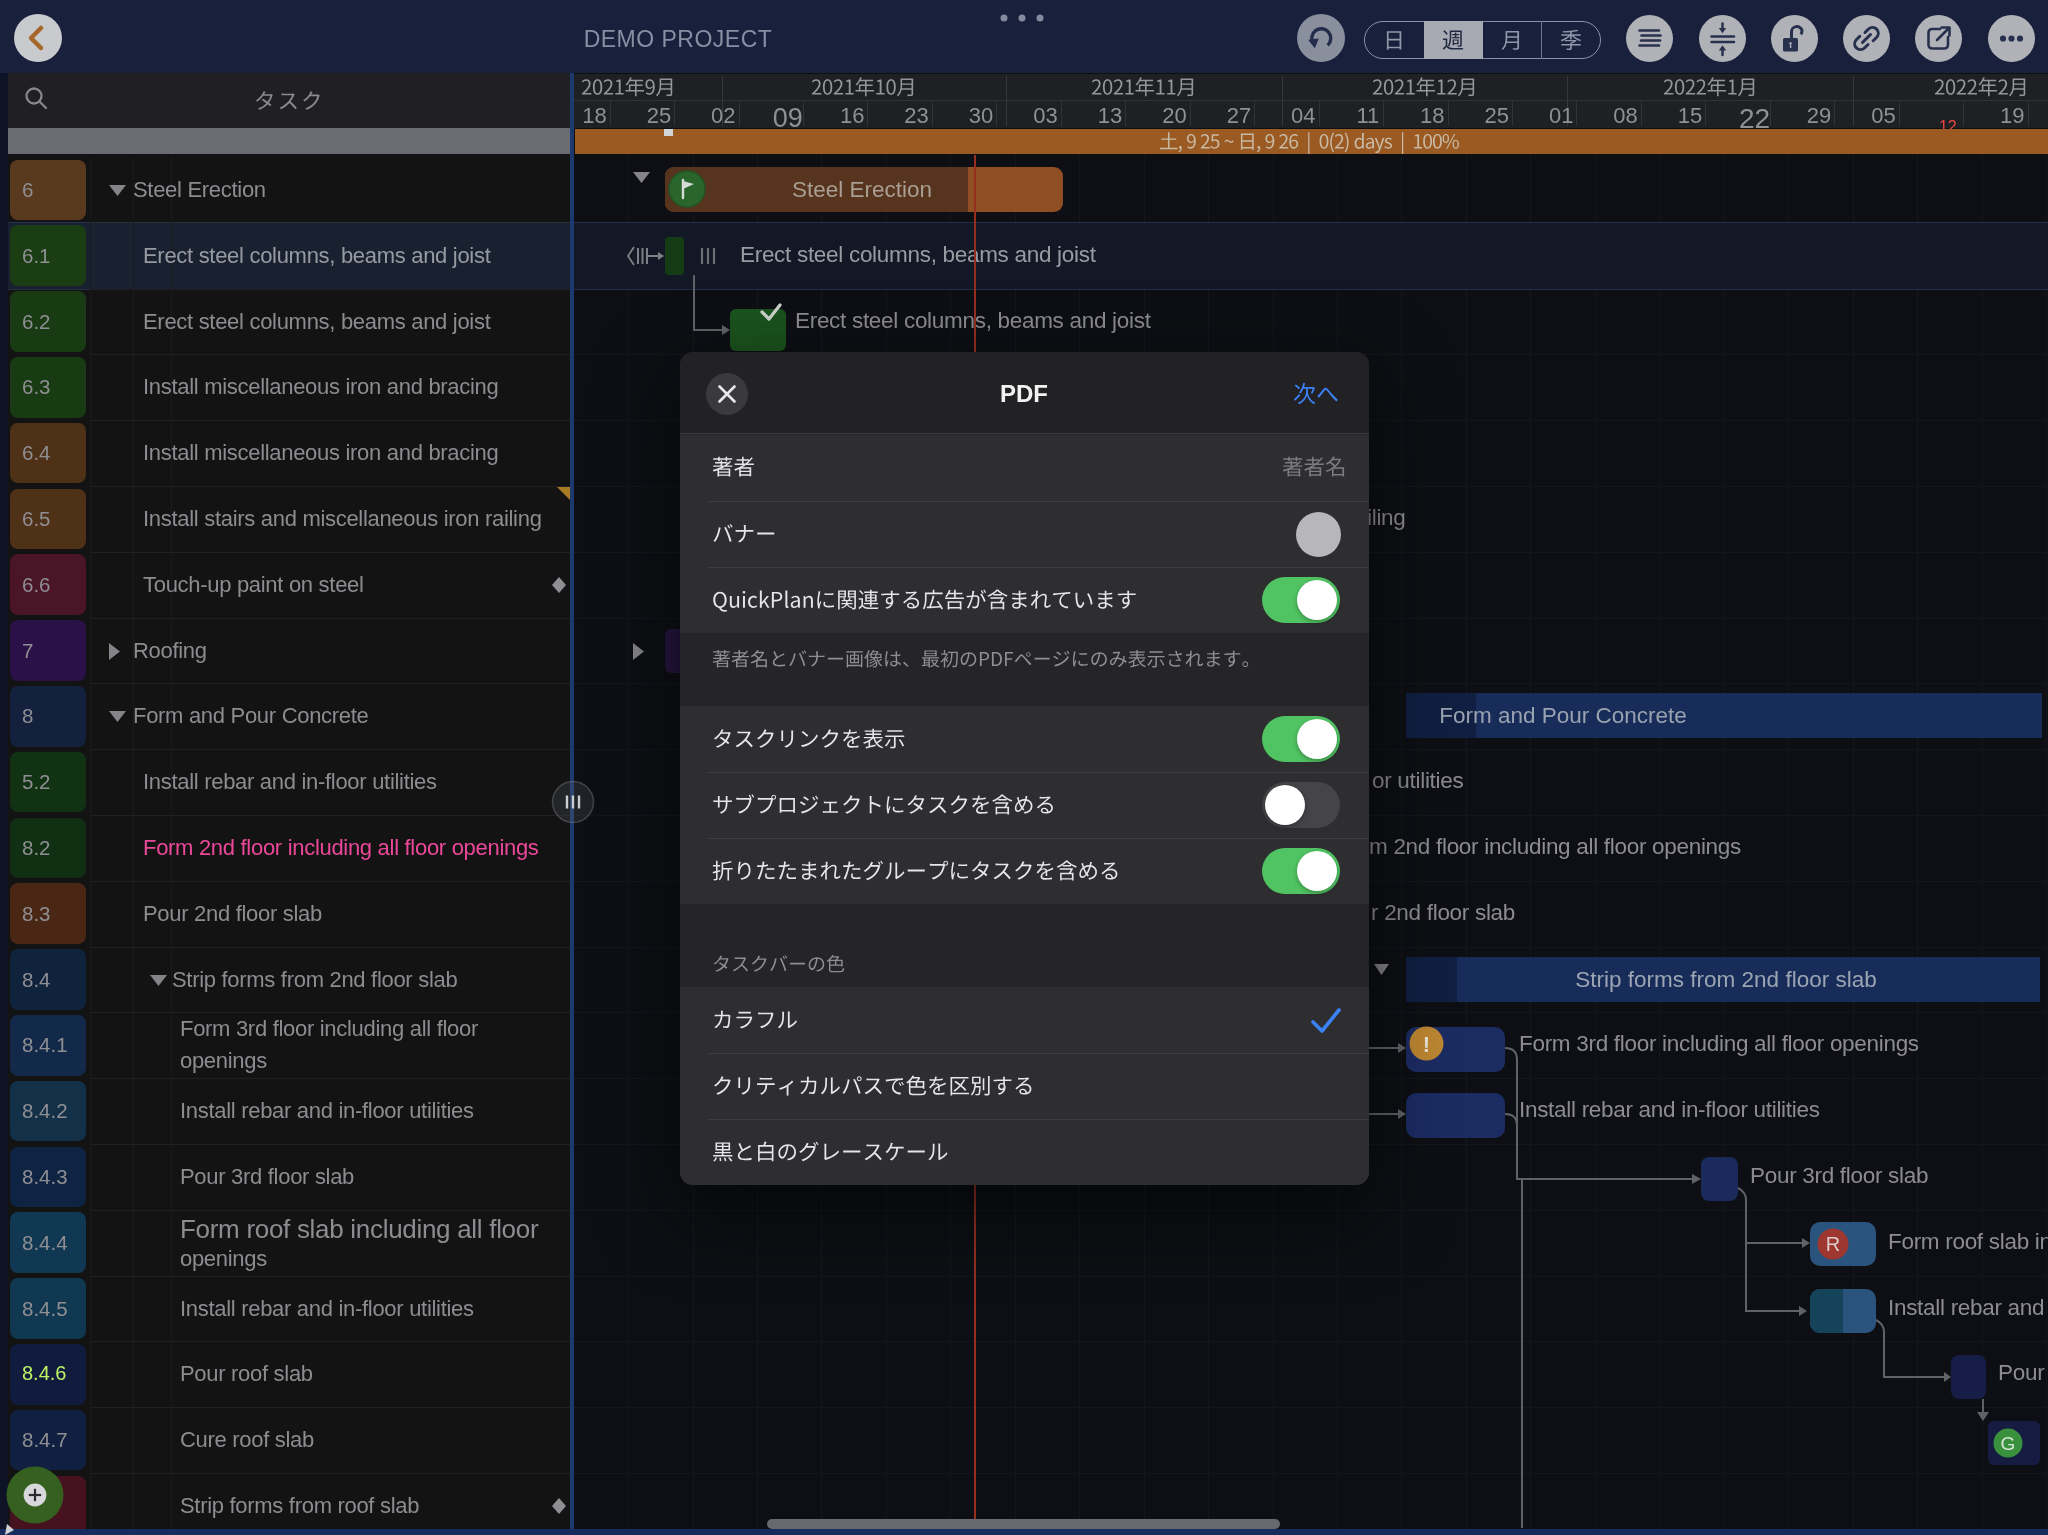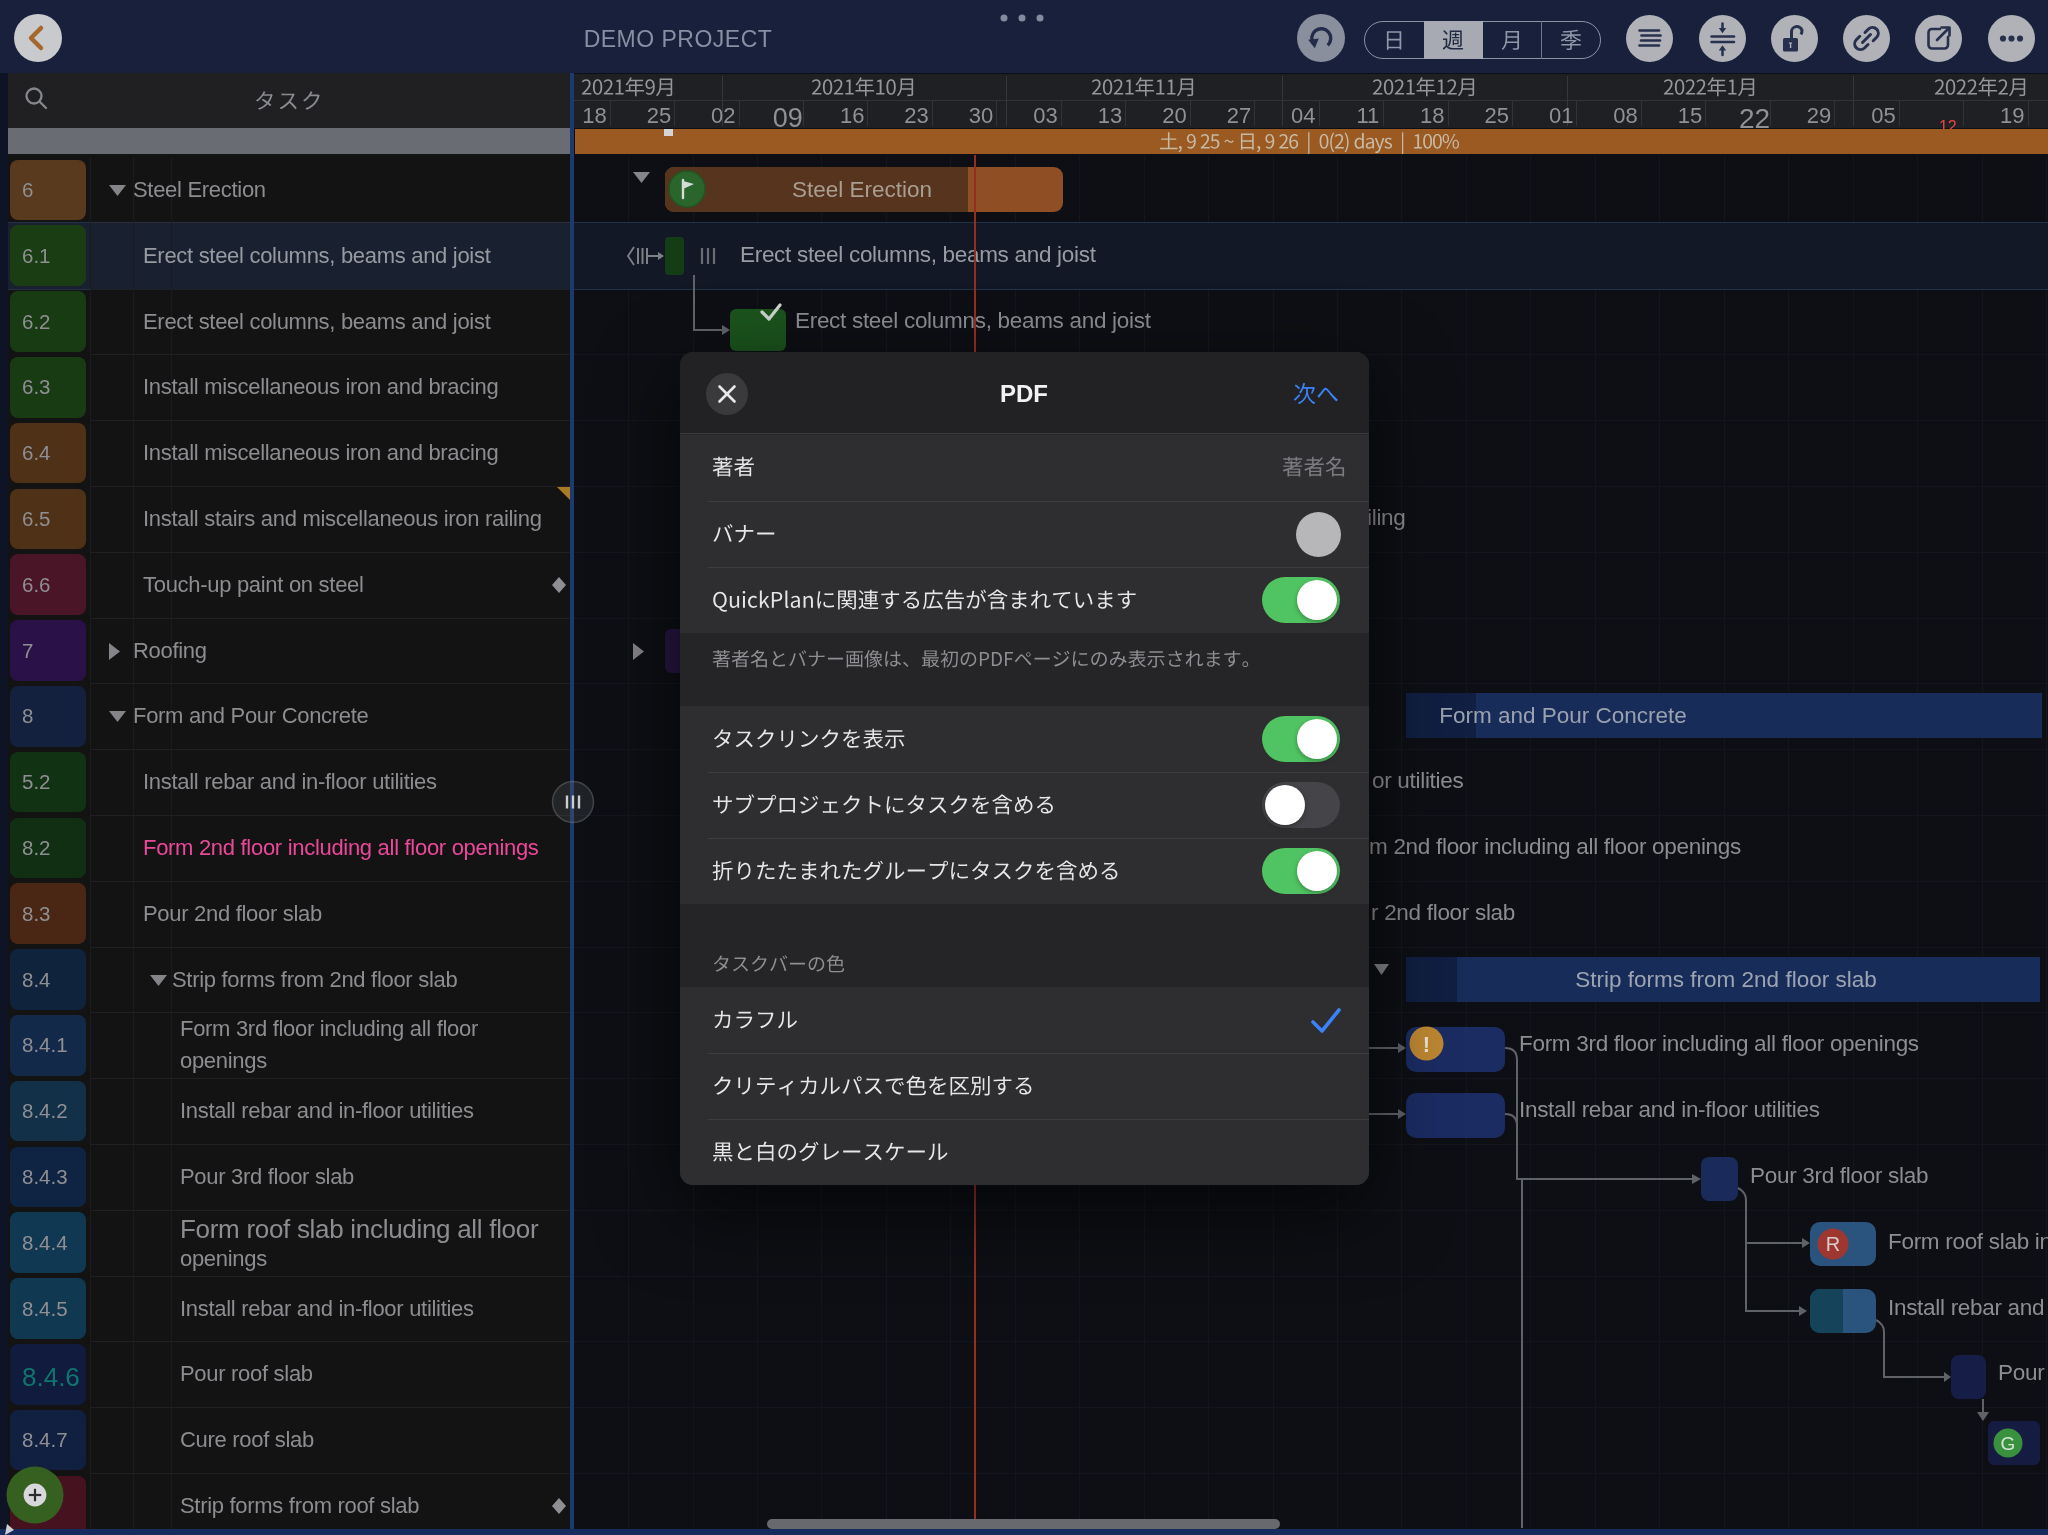--- a/index.html
+++ b/index.html
@@ -408,21 +408,21 @@
 <div class="a" style="left:10px;top:1212.3px;width:76px;height:60.8px;border-radius:8px;background:#113852"></div>
 <div class="txt" style="left:22px;top:1230.7px;font-size:20.5px;color:#8f8f93">8.4.4</div>
 <div class="txt" style="left:180px;top:1213.7px;font-size:26px;color:#8d8d91;letter-spacing:-0.3px">Form roof slab including all floor</div>
 <div class="txt" style="left:180px;top:1245.7px;font-size:22px;color:#8d8d91;letter-spacing:-0.3px">openings</div>
 <div class="a" style="left:90px;top:1275.6px;width:480px;height:1px;background:#202024"></div>
 <div class="a" style="left:10px;top:1278.1px;width:76px;height:60.8px;border-radius:8px;background:#103850"></div>
 <div class="txt" style="left:22px;top:1296.5px;font-size:20.5px;color:#8f8f93">8.4.5</div>
 <div class="txt" style="left:180px;top:1295.5px;font-size:22px;color:#8d8d91;letter-spacing:-0.3px">Install rebar and in-floor utilities</div>
 <div class="a" style="left:90px;top:1341.4px;width:480px;height:1px;background:#202024"></div>
 <div class="a" style="left:10px;top:1343.9px;width:76px;height:60.8px;border-radius:8px;background:#101b3e"></div>
-<div class="txt" style="left:22px;top:1362.3px;font-size:26px;color:#0f766e">8.4.6</div>
+<div class="txt" style="left:22px;top:1362.3px;font-size:20px;color:#bef264">8.4.6</div>
 <div class="txt" style="left:180px;top:1361.3px;font-size:22px;color:#8d8d91;letter-spacing:-0.3px">Pour roof slab</div>
 <div class="a" style="left:90px;top:1407.2px;width:480px;height:1px;background:#202024"></div>
 <div class="a" style="left:10px;top:1409.7px;width:76px;height:60.8px;border-radius:8px;background:#112040"></div>
 <div class="txt" style="left:22px;top:1428.1px;font-size:20.5px;color:#8f8f93">8.4.7</div>
 <div class="txt" style="left:180px;top:1427.1px;font-size:22px;color:#8d8d91;letter-spacing:-0.3px">Cure roof slab</div>
 <div class="a" style="left:90px;top:1473.0px;width:480px;height:1px;background:#202024"></div>
 <div class="a" style="left:10px;top:1475.5px;width:76px;height:60.8px;border-radius:8px;background:#47121f"></div>
 <div class="txt" style="left:180px;top:1492.9px;font-size:22px;color:#8d8d91;letter-spacing:-0.3px">Strip forms from roof slab</div>
 <svg class="a" style="left:550px;top:1496.9px" width="18" height="18">
       <path d="M9 1 L16 9 L9 17 L2 9 Z" fill="#8f8f93"></path>

